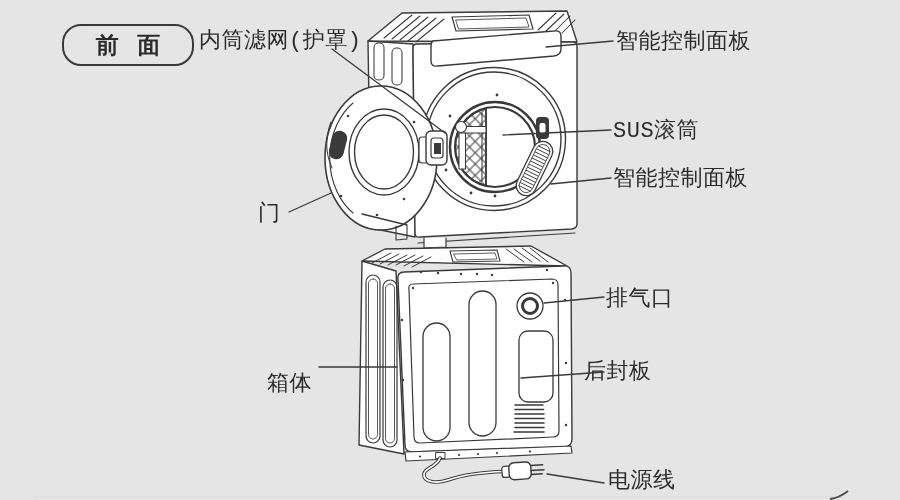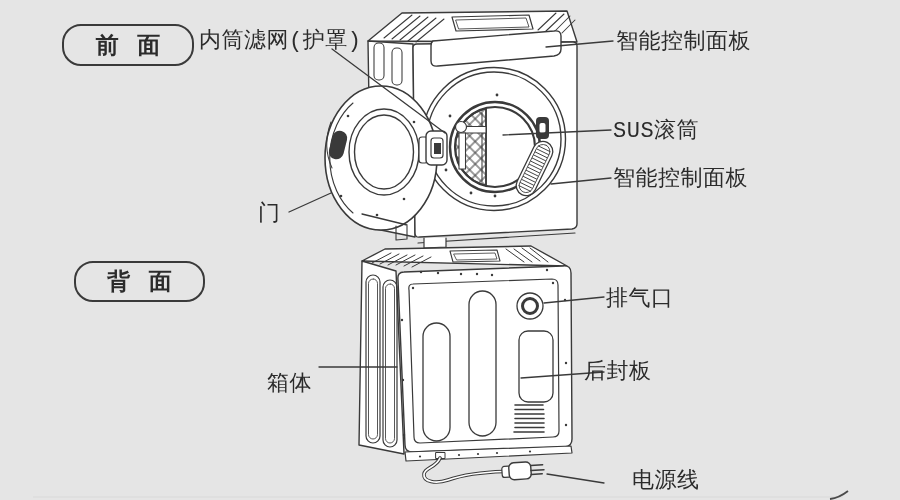--- a/index.html
+++ b/index.html
@@ -218,24 +218,21 @@
   <div class="lbl" style="left:199px;top:29px;">内筒滤网(护罩)</div>
 
   <div class="lbl" style="left:613px;top:119px;">SUS滚筒</div>
 
   <div class="lbl" style="left:616px;top:30px;">智能控制面板</div>
 
   <div class="lbl" style="left:613px;top:167px;">智能控制面板</div>
 
   <div class="lbl" style="left:258px;top:202px;">门</div>
 
-  <div class="badge" style="left:74px;top:261px;width:127px;height:37px;">
-    <span>背 面</span>
-  </div>
 
   <div class="lbl" style="left:606px;top:287px;">排气口</div>
 
   <div class="lbl" style="left:267px;top:372px;">箱体</div>
 
   <div class="lbl" style="left:584px;top:360px;">后封板</div>
 
-  <div class="lbl" style="left:608px;top:469px;margin-left:24px;">电源线</div>
+  <div class="lbl" style="left:608px;top:469px;">电源线</div>
 </div>
 
 </body></html>

